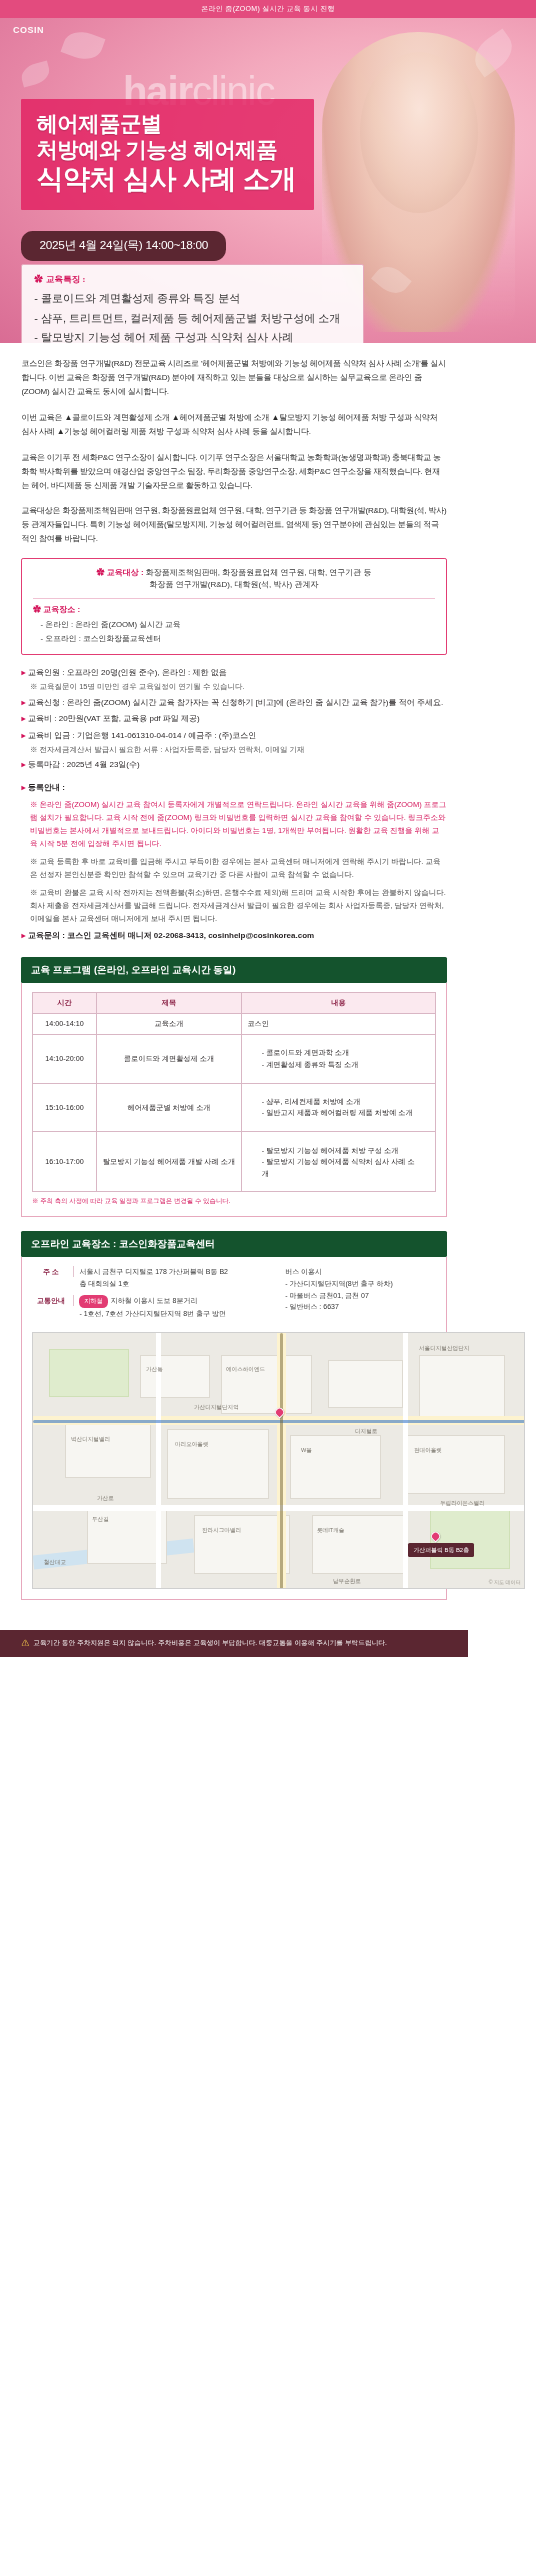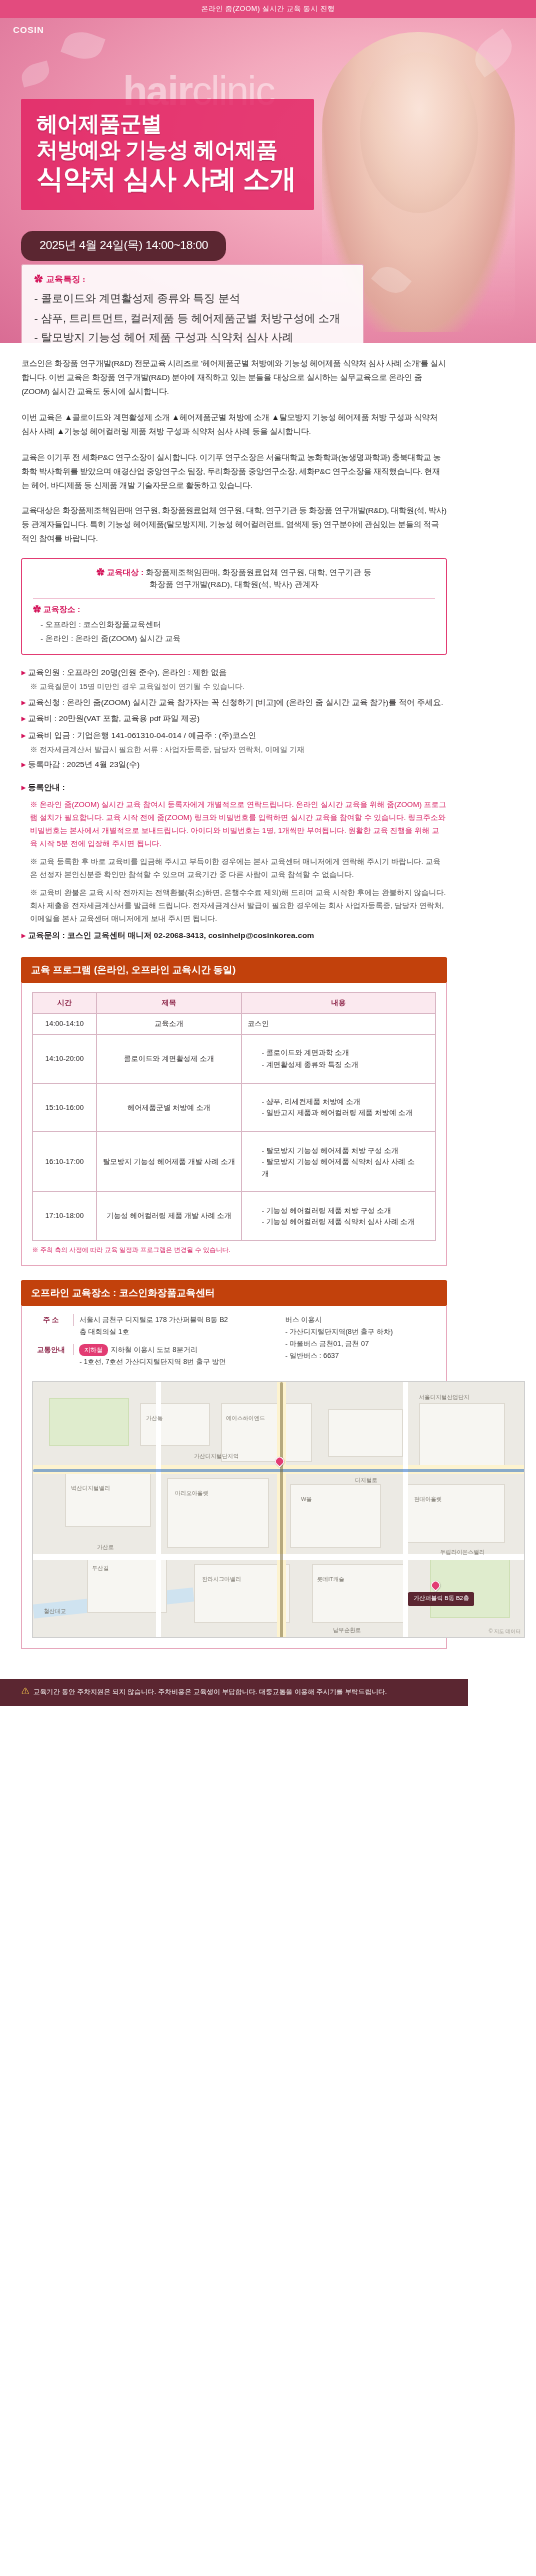--- a/index.html
+++ b/index.html
@@ -117,21 +117,21 @@
   .info-list { margin:0 0 9.6px 0; padding:0; list-style:none; }
   .info-list > li { margin-bottom:3.8px; font-size:8px; }
   .bullet-arrow { color:#d4145a; font-weight:bold; margin-right:2.7px; }
   .info-list .sub { margin:1.1px 0 0 8.6px; font-size:7.5px; color:#555; }
   .note-block { margin:1.1px 0 0 8.6px; font-size:7.5px; color:#444; line-height:1.75; }
   .note-block p { margin:0 0 4.8px 0; }
   .strong-pink { color:#d4145a; font-weight:normal; }
 
   
   .sec-head {
-    background:#c2410c;
+    background:#14532d;
     color:#fff;
     font-size:9.6px;
     font-weight:bold;
     padding:5.4px 9.6px;
     border-radius:1.6px;
     margin:14px 0 0 0;
   }
   .sec-wrap { border:0.5px solid #e7a8bd; border-top:none; padding:8.6px 9.6px 9.6px 9.6px; margin-bottom:13px; }
 
   table.prog { width:100%; border-collapse:collapse; font-size:7.2px; }
@@ -246,22 +246,22 @@
     <div class="pinkbox">
       <div class="center">
         <span class="label">✿ </span><span class="label">교육대상 :</span>
         <span class="val">화장품제조책임판매, 화장품원료업체 연구원, 대학, 연구기관 등</span>
         <div class="val">화장품 연구개발(R&amp;D), 대학원(석, 박사) 관계자</div>
       </div>
       <div class="hr"></div>
       <div>
         <span class="label">✿ </span><span class="label">교육장소 :</span>
         <ul>
+          <li>- 온라인 : 온라인 줌(ZOOM) 실시간 교육</li>
           <li>- 오프라인 : 코스인화장품교육센터</li>
-          <li>- 온라인 : 온라인 줌(ZOOM) 실시간 교육</li>
         </ul>
       </div>
     </div>
 
     <ul class="info-list">
       <li>
         <span class="bullet-arrow">▸</span><span>교육인원 : 오프라인 20명(인원 준수), 온라인 : 제한 없음</span>
         <div class="sub">※ 교육질문이 15명 미만인 경우 교육일정이 연기될 수 있습니다.</div>
       </li>
       <li>
@@ -333,30 +333,20 @@
           <tr>
             <td class="c">16:10-17:00</td>
             <td class="t">탈모방지 기능성 헤어제품 개발 사례 소개</td>
             <td>
               <ul>
                 <li>- 탈모방지 기능성 헤어제품 처방 구성 소개</li>
                 <li>- 탈모방지 기능성 헤어제품 식약처 심사 사례 소개</li>
               </ul>
             </td>
           </tr>
-          <tr>
-            <td class="c">17:10-18:00</td>
-            <td class="t">기능성 헤어컬러링 제품 개발 사례 소개</td>
-            <td>
-              <ul>
-                <li>- 기능성 헤어컬러링 제품 처방 구성 소개</li>
-                <li>- 기능성 헤어컬러링 제품 식약처 심사 사례 소개</li>
-              </ul>
-            </td>
-          </tr>
         </tbody>
       </table>
       <div class="tbl-note">※ 주최 측의 사정에 따라 교육 일정과 프로그램은 변경될 수 있습니다.</div>
     </div>
 
     <div class="sec-head">오프라인 교육장소 : 코스인화장품교육센터</div>
     <div class="sec-wrap">
 
       <div class="loc-grid">
         <div class="loc-col">

